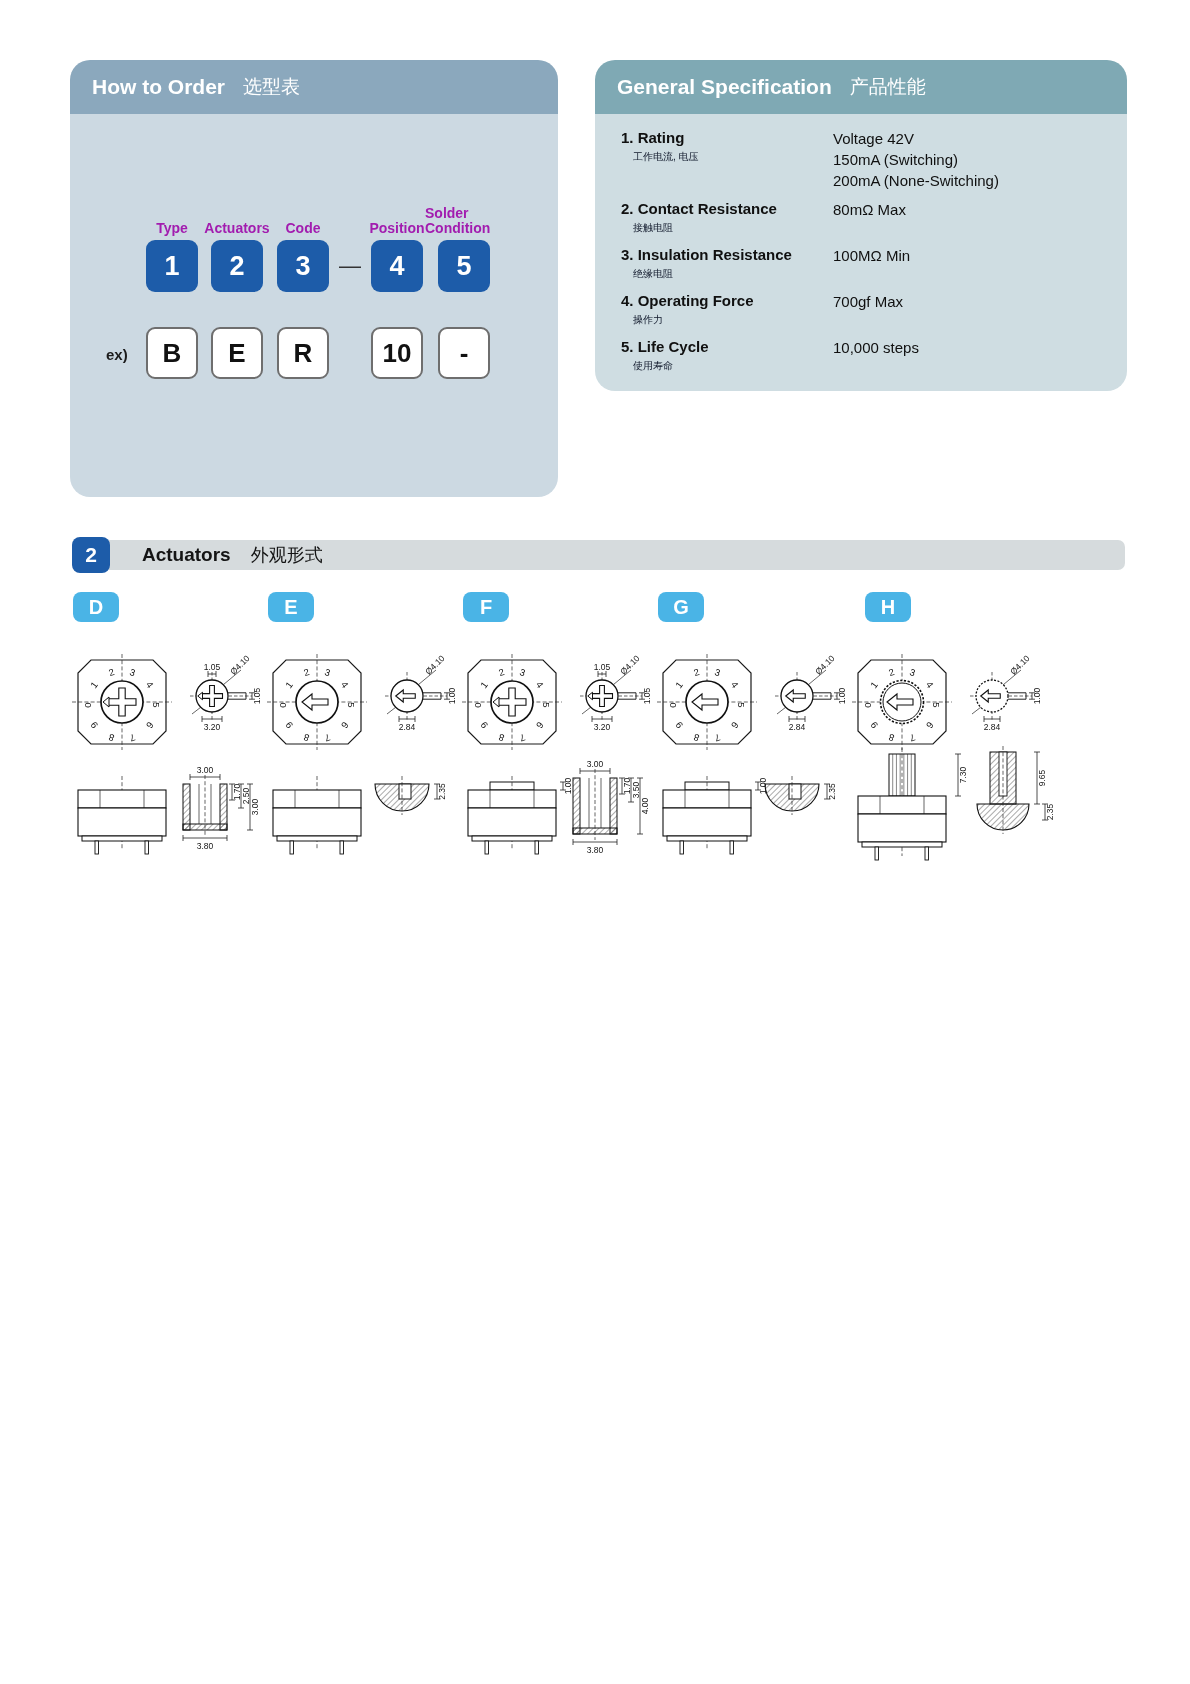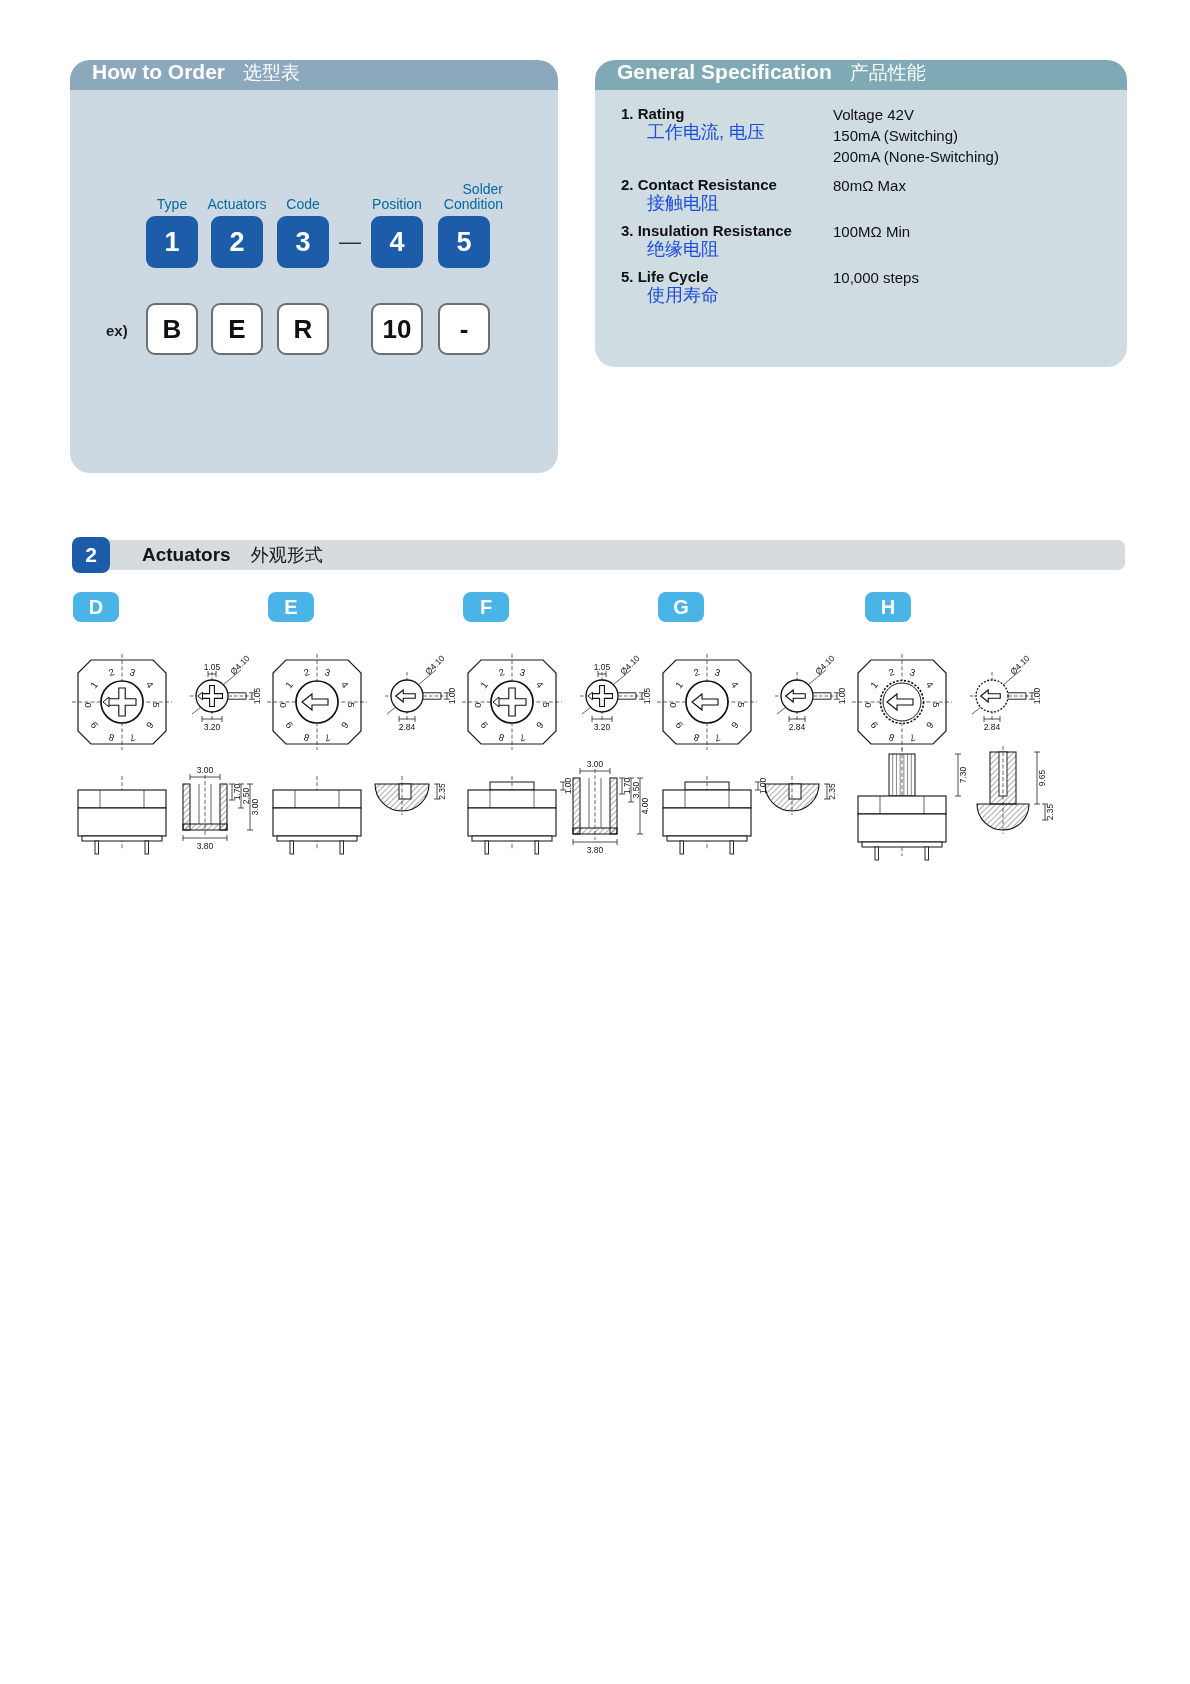--- a/index.html
+++ b/index.html
@@ -1,44 +1,44 @@
 <!DOCTYPE html>
 <html><head>
 <meta charset="utf-8">
 <style>
   html,body{margin:0;padding:0;background:#e8e8e8;}
   .page{position:relative;width:1190px;height:1684px;background:#ffffff;margin:0 auto;
         font-family:"Liberation Sans",sans-serif;overflow:hidden;}
   
   .top-row{position:absolute;left:70px;top:60px;display:flex;gap:37px;}
   .panel{display:flex;flex-direction:column;}
-  .panel-header{height:30px;border-radius:20px 20px 0 0;display:flex;align-items:flex-start;padding-left:22px;}
+  .panel-header{height:54px;border-radius:20px 20px 0 0;display:flex;align-items:center;padding-left:22px;}
   .panel-header .t-en{color:#fff;font-weight:bold;font-size:21px;}
   .panel-header .t-cn{color:#fff;font-size:19px;margin-left:18px;}
   .hto{width:488px;}
   .hto-body{height:383px;border-radius:0 0 20px 20px;position:relative;}
   .gs{width:532px;}
   .gs-body{height:277px;border-radius:0 0 20px 20px;padding:14px 14px 0 26px;box-sizing:border-box;}
   
   .olabel{position:absolute;width:78px;height:34px;transform:translateX(-50%);
-          display:flex;align-items:flex-end;justify-content:center;text-align:right;
-          font-weight:normal;font-size:14px;line-height:15px;color:#0369a1;}
+          display:flex;align-items:flex-end;justify-content:center;text-align:left;
+          font-weight:bold;font-size:14px;line-height:15px;color:#a21caf;}
   .obox{position:absolute;width:52px;height:52px;transform:translateX(-50%);border-radius:9px;
         color:#fff;font-weight:bold;font-size:27px;display:flex;align-items:center;justify-content:center;}
   .oex{position:absolute;width:48px;height:48px;transform:translateX(-50%);border-radius:9px;
        background:#fff;border:2px solid #6e6e6e;color:#111;font-weight:bold;font-size:26px;
        display:flex;align-items:center;justify-content:center;}
   .odash{position:absolute;left:280px;top:126px;width:20px;height:52px;transform:translateX(-50%);
          display:flex;align-items:center;justify-content:center;font-size:22px;color:#333;}
   .oexlabel{position:absolute;left:36px;top:232px;font-weight:bold;font-size:15px;color:#1c1c1c;}
   
   .gs-item{display:flex;margin-bottom:8px;}
   .gs-left{width:212px;flex:none;}
   .gs-num-en{font-weight:bold;font-size:15px;color:#101010;line-height:19px;}
-  .gs-cn{font-size:18px;color:#1d4ed8;margin-left:26px;line-height:19px;}
+  .gs-cn{font-size:10px;color:#0f172a;margin-left:12px;line-height:19px;}
   .gs-val{font-size:15px;color:#101010;line-height:21px;}
   .gs-val .note{font-size:13.5px;}
   .gs-val .note-indent{font-size:13.5px;padding-left:13px;}
   
   .section-wrap{position:absolute;left:72px;top:537px;width:1053px;height:36px;}
   .section-bar{position:absolute;left:2px;right:0;top:3px;height:30px;border-radius:7px;}
   .section-num{position:absolute;left:0;top:0;width:38px;height:36px;border-radius:8px;
                color:#fff;font-size:21px;font-weight:bold;display:flex;align-items:center;justify-content:center;z-index:1;}
   .section-title{position:absolute;left:70px;top:3px;height:30px;display:flex;align-items:center;z-index:1;}
   .section-title .st-en{font-weight:bold;font-size:19px;color:#141414;}
@@ -115,20 +115,29 @@
                 <div>80mΩ  Max</div>
               </div>
             </div>
             <div class="gs-item">
               <div class="gs-left">
                 <div class="gs-num-en">3. Insulation Resistance</div>
                 <div class="gs-cn">绝缘电阻</div>
               </div>
               <div class="gs-val">
                 <div>100MΩ  Min</div>
+              </div>
+            </div>
+            <div class="gs-item">
+              <div class="gs-left">
+                <div class="gs-num-en">4. Operating Force</div>
+                <div class="gs-cn">操作力</div>
+              </div>
+              <div class="gs-val">
+                <div>700gf  Max</div>
               </div>
             </div>
             <div class="gs-item">
               <div class="gs-left">
                 <div class="gs-num-en">5. Life Cycle</div>
                 <div class="gs-cn">使用寿命</div>
               </div>
               <div class="gs-val">
                 <div>10,000 steps</div>
               </div>

